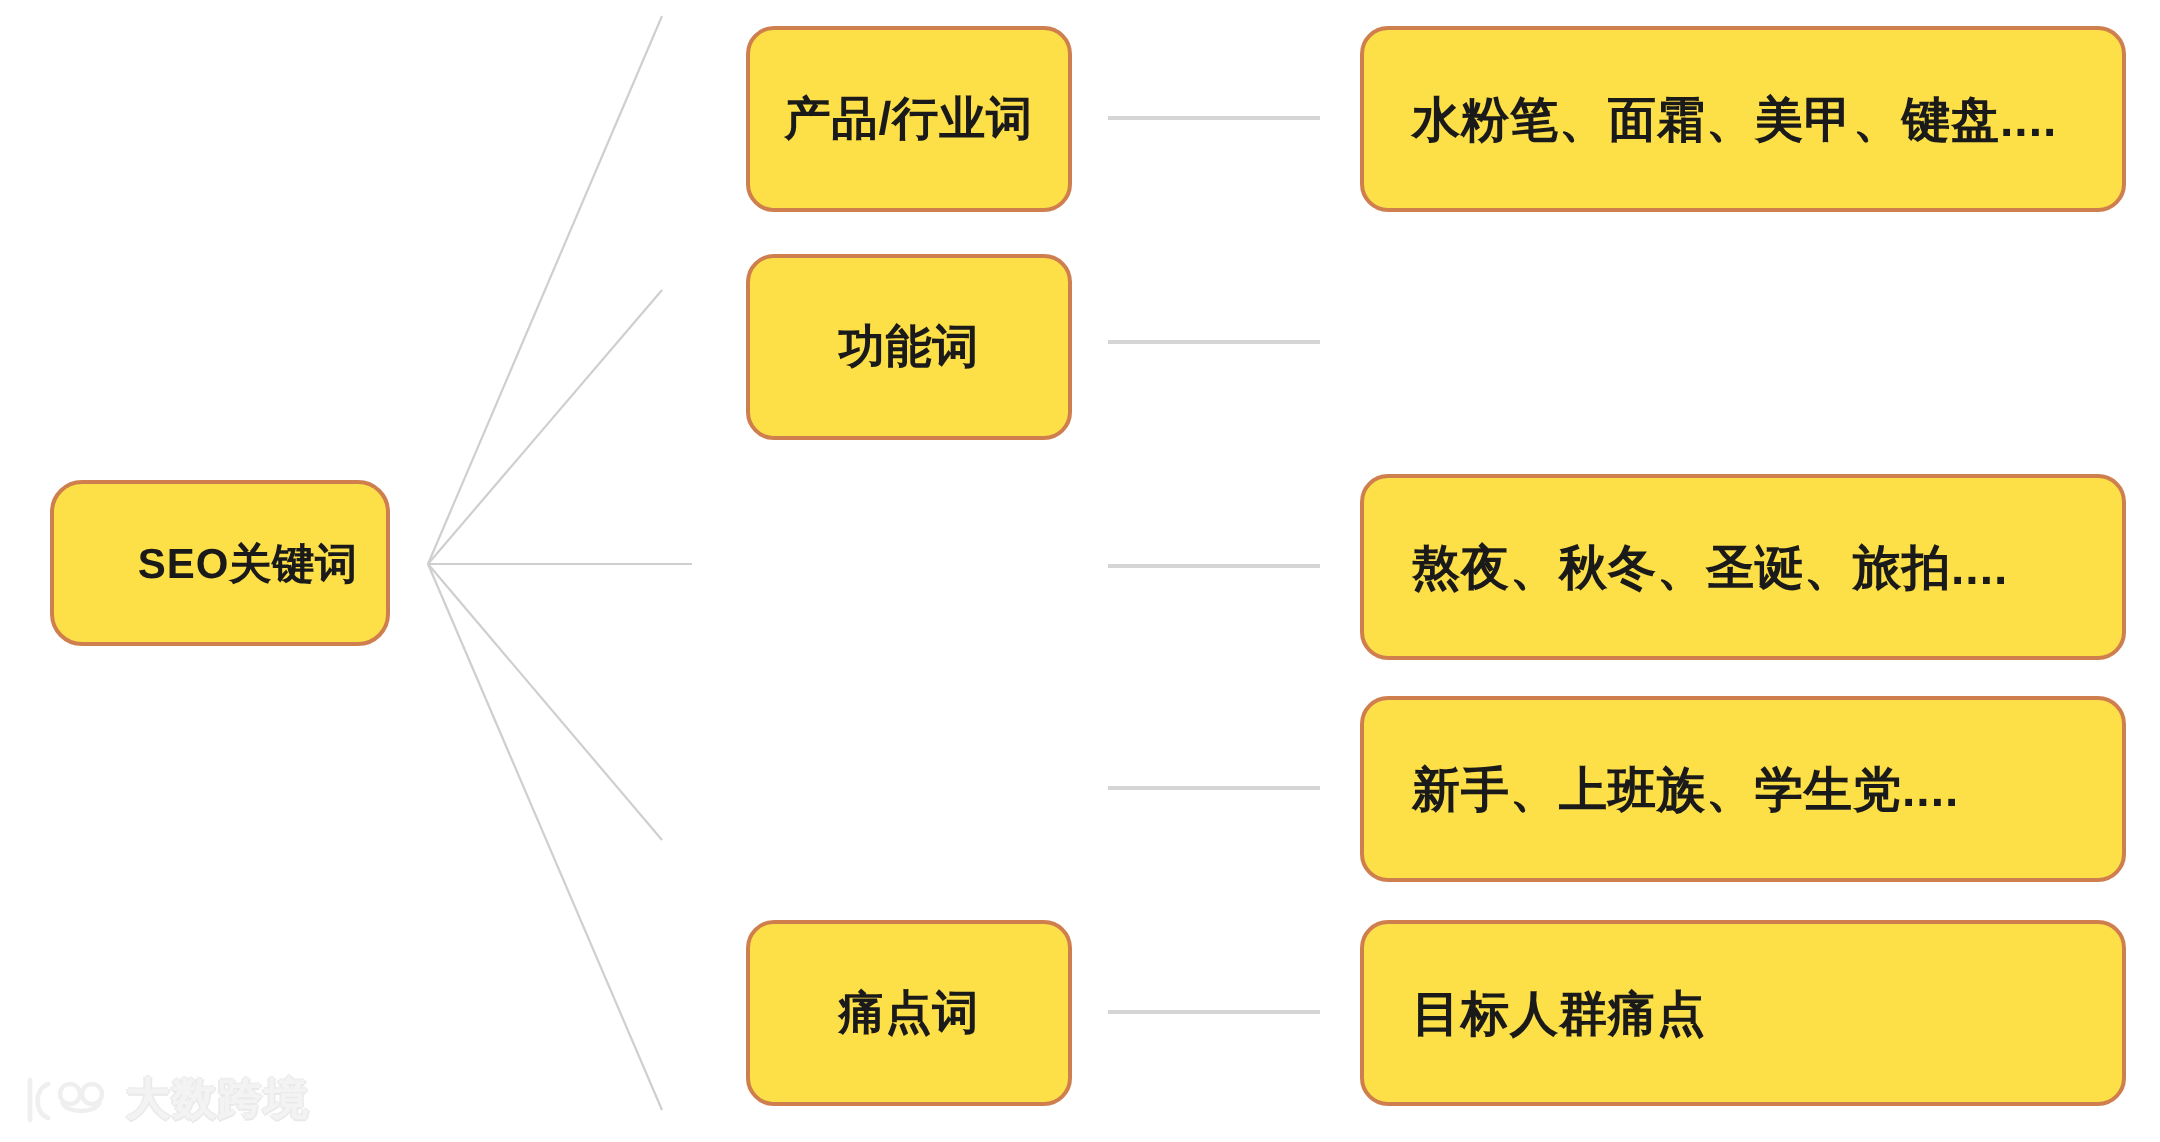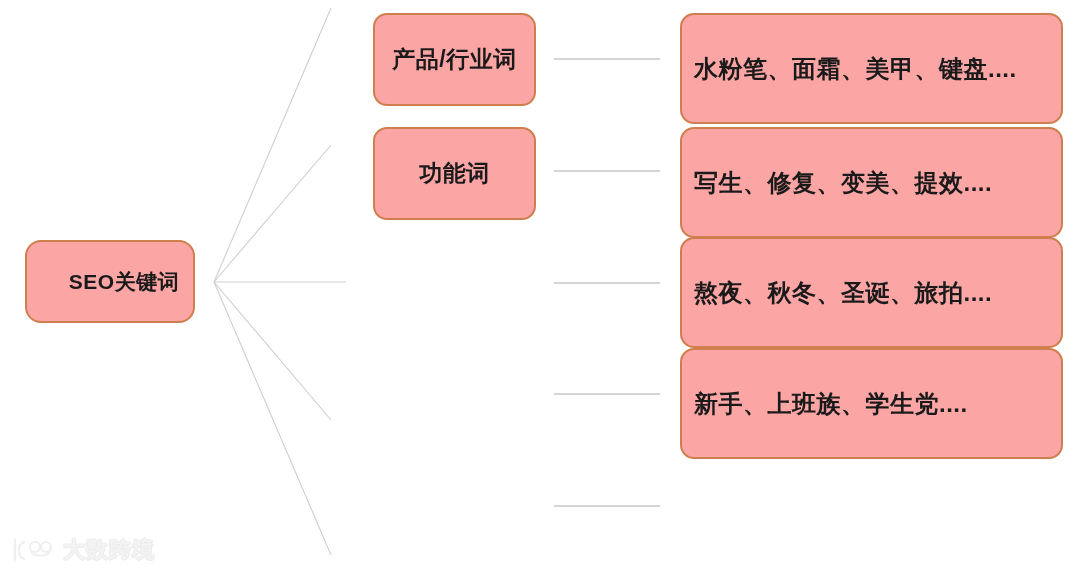--- a/index.html
+++ b/index.html
@@ -15,21 +15,21 @@
     width: 1080px;
     height: 571px;
     background: #ffffff;
     overflow: hidden;
   }
 
   
   .node {
     position: absolute;
     box-sizing: border-box;
-    background: #fca5a5;
+    background: #fde047;
     border: 2px solid #cf7f4e;
     border-radius: 14px;
     display: flex;
     align-items: center;
     color: #1a1a1a;
     font-weight: 700;
     letter-spacing: 0.5px;
   }
 
   
@@ -53,23 +53,23 @@
     width: 163px;
     height: 93px;
     justify-content: center;
     font-size: 23px;
   }
 
   
   .node.right {
     left: 680px;
     width: 383px;
-    height: 111px;
+    height: 93px;
     justify-content: flex-start;
-    padding-left: 12px;
+    padding-left: 24px;
     font-size: 24px;
   }
   .node.right .label {
     white-space: nowrap;
   }
 
   
   .row0 { top: 13px; }
   .row1 { top: 127px; }
   .row2 { top: 237px; }
@@ -149,32 +149,35 @@
   <div class="node root">
     <span class="label">SEO关键词</span>
   </div>
 
   <div class="node mid row0">
     <span class="label">产品/行业词</span>
   </div>
   <div class="node mid row1">
     <span class="label">功能词</span>
   </div>
+  <div class="node mid row4">
+    <span class="label">痛点词</span>
+  </div>
 
   <div class="node right row0">
     <span class="label">水粉笔、面霜、美甲、键盘....</span>
-  </div>
-  <div class="node right row1">
-    <span class="label">写生、修复、变美、提效....</span>
   </div>
   <div class="node right row3">
     <span class="label">新手、上班族、学生党....</span>
   </div>
   <div class="node right row2">
     <span class="label">熬夜、秋冬、圣诞、旅拍....</span>
+  </div>
+  <div class="node right row4">
+    <span class="label">目标人群痛点</span>
   </div>
 
   <div id="watermark">
     <span class="wm-mark">
       <svg width="46" height="26" viewBox="0 0 46 26" xmlns="http://www.w3.org/2000/svg">
         <g fill="none" stroke="#ededed" stroke-width="2.4" stroke-linecap="round">
           <path d="M5 3 L5 23"></path>
           <path d="M14 5 C7 8, 7 19, 14 22"></path>
         </g>
         <g fill="none" stroke="#ededed" stroke-width="2.2">

